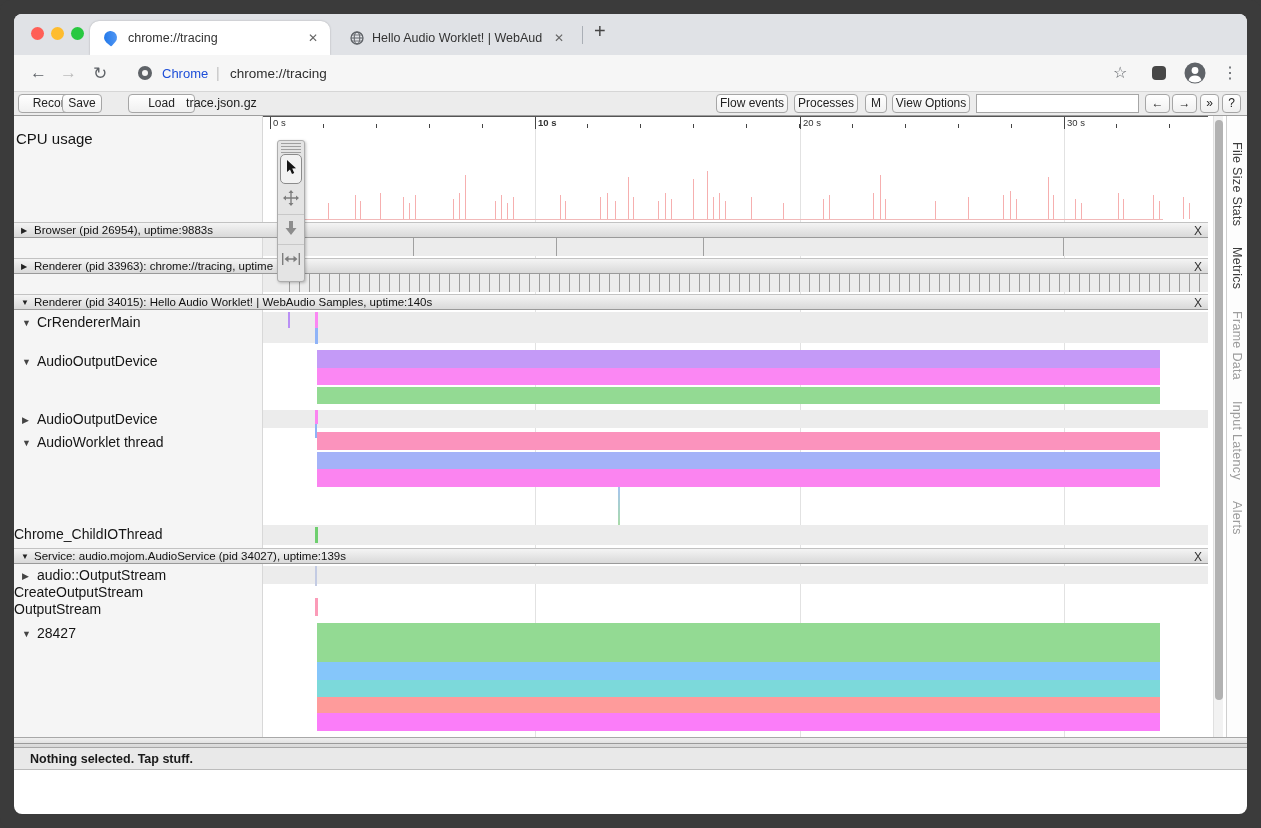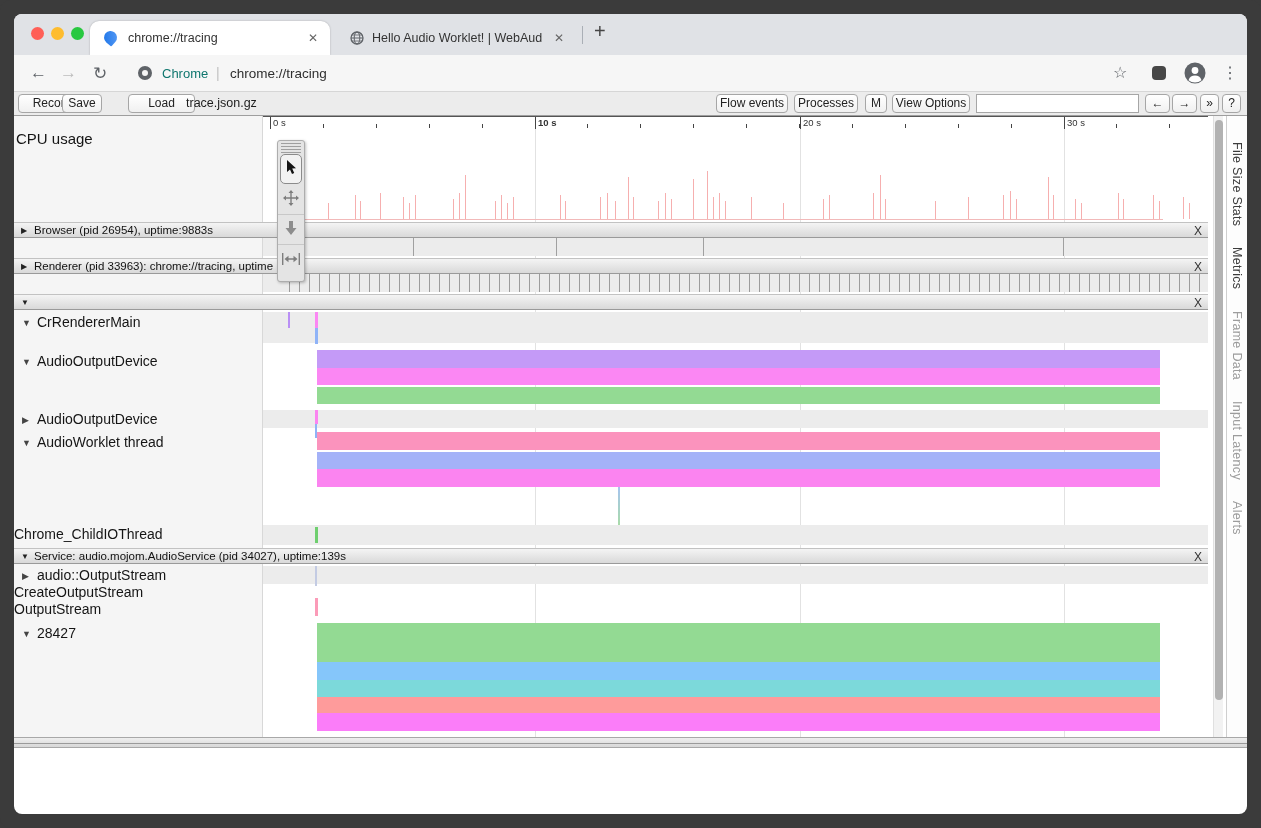--- a/index.html
+++ b/index.html
@@ -142,21 +142,21 @@
     <span class="newtab">+</span>
   </div>
 
   <div class="navbar">
     <span class="navico" style="left:16px;color:#5f6368">←</span>
     <span class="navico" style="left:46px;color:#bdbdbd">→</span>
     <span class="navico" style="left:79px">↻</span>
     <span class="abs" style="left:124px;top:11px">
           <span class="donut" style="display:block"></span>
         </span>
-    <span class="abs" style="left:148px;top:11px;font-size:13px;color:#0f766e">Chrome</span>
+    <span class="abs" style="left:148px;top:11px;font-size:13px;color:#1d4ed8">Chrome</span>
     <span class="abs" style="left:202px;top:10px;font-size:14px;color:#c2c2c2">|</span>
     <span class="abs" style="left:216px;top:11px;font-size:13.5px;color:#2f2f2f">chrome://tracing</span>
     <span class="navico" style="left:1099px;font-size:16px">☆</span>
     <span class="abs" style="left:1138px;top:11px;width:14px;height:14px;background:#474747;border-radius:4px"></span>
     <span class="abs" style="left:1170px;top:7px">
       <svg width="22" height="22" viewBox="0 0 22 22">
             <circle cx="11" cy="11" r="10.5" fill="#5f6368"></circle>
             <circle cx="11" cy="8.5" r="3.4" fill="#fff"></circle>
             <path d="M4.5 18.2 C5.5 14.8 8 13.4 11 13.4 C14 13.4 16.5 14.8 17.5 18.2 A10.5 10.5 0 0 1 4.5 18.2 Z" fill="#fff"></path>
           </svg>
@@ -292,20 +292,21 @@
       <span class="ph-arrow">▶</span>
       <span class="ph-label">Renderer (pid 33963): chrome://tracing, uptime</span>
       <span class="ph-close">X</span>
     </div>
     <div class="stripe" style="top:158px;height:18px">
       <div class="comb"></div>
     </div>
 
     <div class="proc-header" style="top:178px">
       <span class="ph-arrow">▼</span>
+      <span class="ph-label">Renderer (pid 34015): Hello Audio Worklet! | WebAudio Samples, uptime:140s</span>
       <span class="ph-close">X</span>
     </div>
 
     <div class="stripe" style="top:196px;height:31px"></div>
     <div class="thread-label" style="left:8px;top:198px">
       <span class="th-arrow">▼</span><span>CrRendererMain</span>
     </div>
     <div class="tick" style="left: 274px; top: 196px; width: 2px; height: 16px; background: rgb(185, 143, 245);"></div>
     <div class="tick" style="left: 301px; top: 196px; width: 3px; height: 16px; background: rgb(251, 135, 243);"></div>
     <div class="tick" style="left: 301px; top: 212px; width: 3px; height: 16px; background: rgb(143, 179, 247);"></div>
@@ -401,15 +402,18 @@
       <span class="side-tab em">Metrics</span>
       <span class="side-tab dim">Frame Data</span>
       <span class="side-tab dim">Input Latency</span>
       <span class="side-tab dim">Alerts</span>
     </div>
   </div>
 
   <div class="h-divider">
         <div class="mid"></div>
       </div>
+  <div class="analysis">
+    <span>Nothing selected. Tap stuff.</span>
+  </div>
 
 </div>
 </div>
 
 </body></html>

